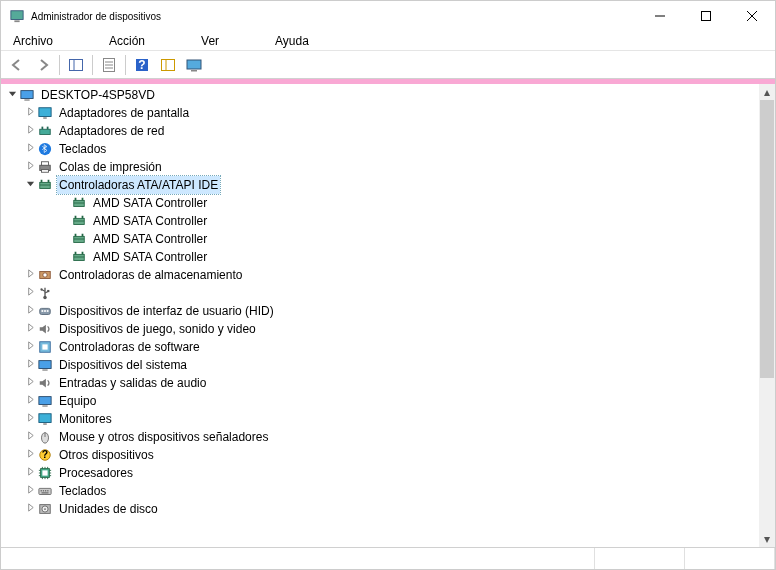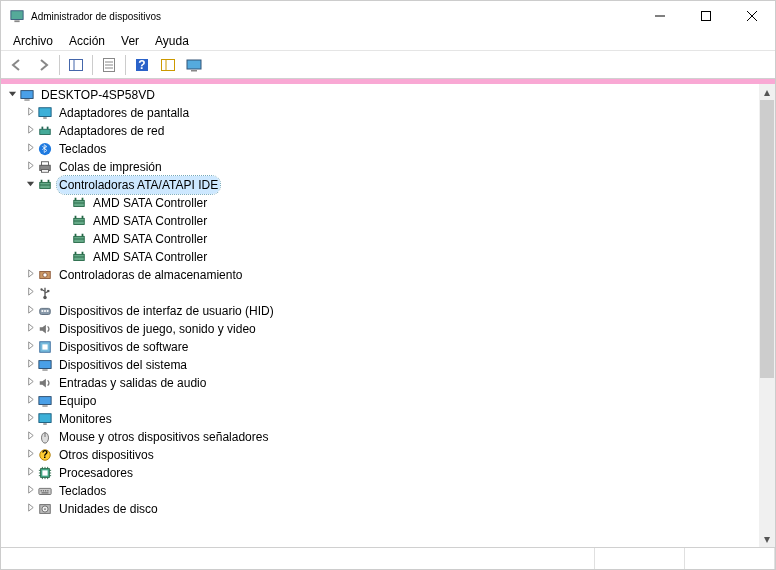--- a/index.html
+++ b/index.html
@@ -9,42 +9,42 @@
 
 
 .titlebar { height: 30px; display: flex; align-items: center; padding-left: 8px; }
 .titlebar .app-icon { width: 16px; height: 16px; margin-right: 6px; display:inline-flex; align-items:center; justify-content:center; }
 .titlebar .title { flex: 1; font-size: 10px; color: #000; }
 .titlebar .winbtns { display: flex; }
 .titlebar .winbtn { width: 46px; height: 30px; display:flex; align-items:center; justify-content:center; color:#000; }
 .titlebar .winbtn svg { width: 10px; height: 10px; }
 
 
-.menubar { height: 20px; display: flex; align-items: center; padding: 0 4px; border-bottom:1px solid #e5e5e5;}
+.menubar { height: 20px; display: flex; align-items: center; padding: 0 4px; border-bottom:1px solid #e5e5e5;gap:40px;}
 .menubar .menuitem { padding: 2px 8px; cursor: default; }
 
 
 .toolbar { height: 28px; display: flex; align-items: center; padding: 0 4px; gap:2px; border-bottom:1px solid #d0d0d0; background:#fff;}
 .toolbar .tbtn { width: 24px; height: 24px; display:flex; align-items:center; justify-content:center; border:1px solid transparent; }
 .toolbar .sep { width:1px; height:20px; background:#ccc; margin:0 2px;}
 
 
 .treewrap { flex:1; overflow:hidden; position:relative; border-top:5px solid #f9a8d4; }
 .tree { position:absolute; left:0; top:0; right:16px; bottom:0; overflow:hidden; padding:2px 0 0 2px; }
 .vscroll { position:absolute; right:0; top:0; width:16px; height:100%; background:#f0f0f0; display:flex; flex-direction:column; align-items:center; }
 .vscroll .arrow { width:16px; height:16px; display:flex; align-items:center; justify-content:center; color:#555; }
 .vscroll .thumb { width:14px; flex:0 0 60%; margin-top:0; background:#cdcdcd; border-radius:0;}
 .vscroll .track { flex:1; }
 
 .node { display:flex; align-items:center; height:18px; line-height:18px; white-space:nowrap; }
 .node .indent { display:inline-block; }
 .node .arrowbox { width:14px; text-align:center; color:#666; cursor:default; font-size:10px; }
 .node .nicon { width:16px; height:16px; margin-right:4px; display:inline-flex; align-items:center; justify-content:center; }
 .node .label { padding:0 2px; }
-.node.selected .label { background:#cde8ff; outline:1px dotted #7ab;border-radius:8px; }
+.node.selected .label { background:#cde8ff; outline:1px dotted #7ab; }
 
 
 .statusbar { height:22px; border-top:1px solid #d0d0d0; display:flex; }
 .statusbar .cell { border-right:1px solid #e0e0e0; height:100%; }
 .statusbar .cell:first-child { flex:1;}
 .statusbar .cell:nth-child(2){ width:90px;}
 .statusbar .cell:nth-child(3){ width:90px;}
 
 </style>
 </head>
@@ -331,21 +331,21 @@
           <span class="indent" style="width: 20px;"></span>
           <span class="arrowbox"><svg width="9" height="9" viewBox="0 0 10 10">
               <path d="M3 1 L8 5 L3 9 Z" fill="none" stroke="#888" stroke-width="1"></path>
             </svg></span>
           <span class="nicon">
             <svg width="14" height="14" viewBox="0 0 16 16">
               <rect x="2" y="2" width="12" height="12" fill="#7bd" stroke="#369"></rect>
               <rect x="5" y="5" width="6" height="6" fill="#fff"></rect>
             </svg>
           </span>
-          <span class="label">Dispositivos de software</span>
+          <span class="label">Controladoras de software</span>
         </div>
         <div class="node">
           <span class="indent" style="width: 20px;"></span>
           <span class="arrowbox"><svg width="9" height="9" viewBox="0 0 10 10">
               <path d="M3 1 L8 5 L3 9 Z" fill="none" stroke="#888" stroke-width="1"></path>
             </svg></span>
           <span class="nicon">
             <svg width="14" height="14" viewBox="0 0 16 16">
               <rect x="1" y="3" width="14" height="9" fill="#4aa0e8" stroke="#246"></rect>
               <rect x="5" y="13" width="6" height="1.5" fill="#888"></rect>

